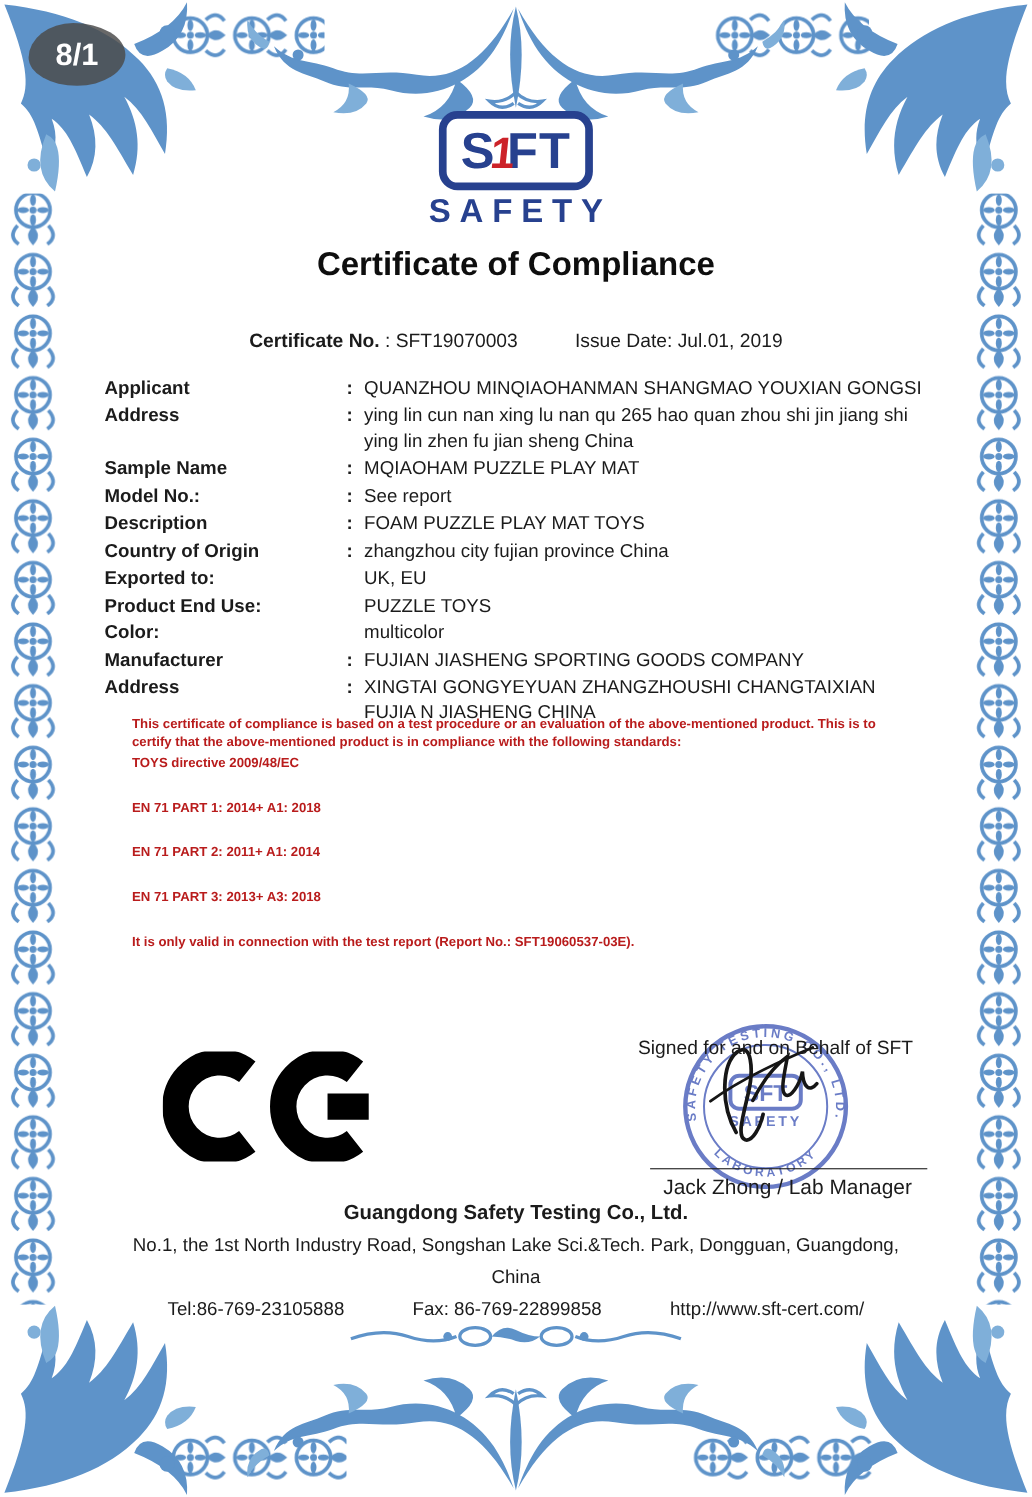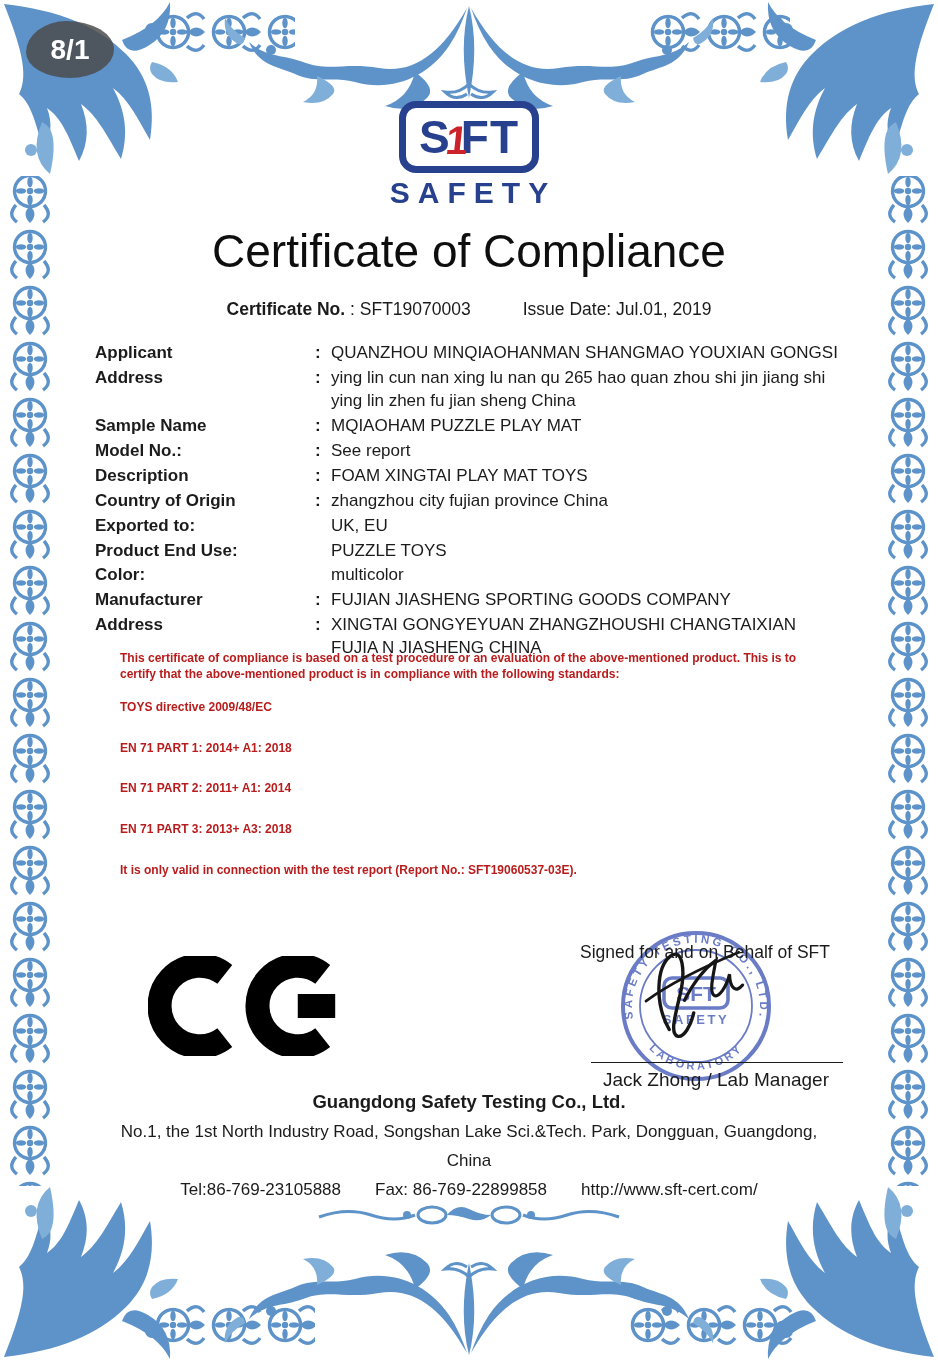--- a/index.html
+++ b/index.html
@@ -18,53 +18,53 @@
 
   
   .logo-wrap{top:101px;z-index:2;}
   .logo-box{display:inline-flex;align-items:center;justify-content:center;
     border:7px solid #27418f;border-radius:17px;height:58px;padding:0 13px;}
   .logo-box .l{font-size:46px;font-weight:bold;color:#27418f;letter-spacing:1px;line-height:1;}
   .logo-box .one{font-size:40px;font-weight:bold;color:#cc2229;margin:6px -7px 0 -5px;
     transform:skewX(-6deg);position:relative;z-index:1;line-height:1;}
   .logo-safety{font-size:30px;font-weight:bold;color:#27418f;letter-spacing:8px;margin-top:3px;padding-left:8px;}
 
-  .doc-title{top:224px;font-size:46px;font-weight:normal;color:#0e0e0e;letter-spacing:0;z-index:2;}
+  .doc-title{top:224px;font-size:30px;font-weight:bold;color:#0e0e0e;letter-spacing:0;z-index:2;}
 
   .cert-line{top:299px;display:flex;justify-content:center;gap:52px;font-size:17.5px;z-index:2;align-items:center;}
   .cert-line b{font-weight:bold;}
 
   
   .fields{top:342px;left:95px;width:752px;font-size:17px;line-height:1.35;z-index:2;}
   .frow{display:flex;margin-bottom:2px;}
   .flabel{width:220px;font-weight:bold;flex:none;}
   .fcolon{width:16px;font-weight:bold;flex:none;}
   .fvalue{flex:1;}
 
   
   .statement{top:651px;left:120px;width:706px;font-size:12px;font-weight:bold;
     line-height:1.3;color:#b91c1c;z-index:2;}
-  .std{margin-top:18px;}
+  .std{margin-top:4px;}
   .std-sp{margin-top:25px;}
 
   
   .ce{top:956px;left:148px;z-index:2;}
 
   
   .signed-for{top:942px;left:560px;width:290px;text-align:center;font-size:17.5px;z-index:3;}
   .stamp{top:926px;left:616px;z-index:1;opacity:.9;}
   .sig{top:936px;left:634px;z-index:2;transform:rotate(-10deg);}
   .sig-line{top:1062px;left:591px;width:252px;border-top:1.6px solid #1c1c1c;z-index:3;}
   .signer{top:1069px;left:576px;width:280px;text-align:center;font-size:19px;z-index:3;}
 
   
   .company{top:1091px;font-size:18.5px;font-weight:bold;z-index:2;}
   .addr1{top:1122px;font-size:17px;z-index:2;}
   .addr2{top:1151px;font-size:17px;z-index:2;}
-  .contact{top:1180px;display:flex;justify-content:center;gap:34px;font-size:17px;z-index:2;}
+  .contact{top:1180px;display:flex;justify-content:center;gap:62px;font-size:17px;z-index:2;}
 </style>
 </head>
 <body>
 
 <svg id="border-svg" viewBox="0 0 938 1361" xmlns="http://www.w3.org/2000/svg" aria-hidden="true">
   <defs>
     <pattern id="chainV" width="56" height="56" patternUnits="userSpaceOnUse">
       <g fill="none" stroke="#5e93c9" stroke-width="3.4">
         <circle cx="30" cy="23" r="15.5"></circle>
         <path d="M16 37 Q 7 47 17 54"></path>
@@ -195,21 +195,21 @@
       <span class="fvalue">MQIAOHAM PUZZLE PLAY MAT</span>
     </div>
   <div class="frow">
       <span class="flabel">Model No.:</span>
       <span class="fcolon">:</span>
       <span class="fvalue">See report</span>
     </div>
   <div class="frow">
       <span class="flabel">Description</span>
       <span class="fcolon">:</span>
-      <span class="fvalue">FOAM XINGTAI PLAY MAT TOYS</span>
+      <span class="fvalue">FOAM PUZZLE PLAY MAT TOYS</span>
     </div>
   <div class="frow">
       <span class="flabel">Country of Origin</span>
       <span class="fcolon">:</span>
       <span class="fvalue">zhangzhou city fujian province China</span>
     </div>
   <div class="frow">
       <span class="flabel">Exported to:</span>
       <span class="fcolon"></span>
       <span class="fvalue">UK, EU</span>

